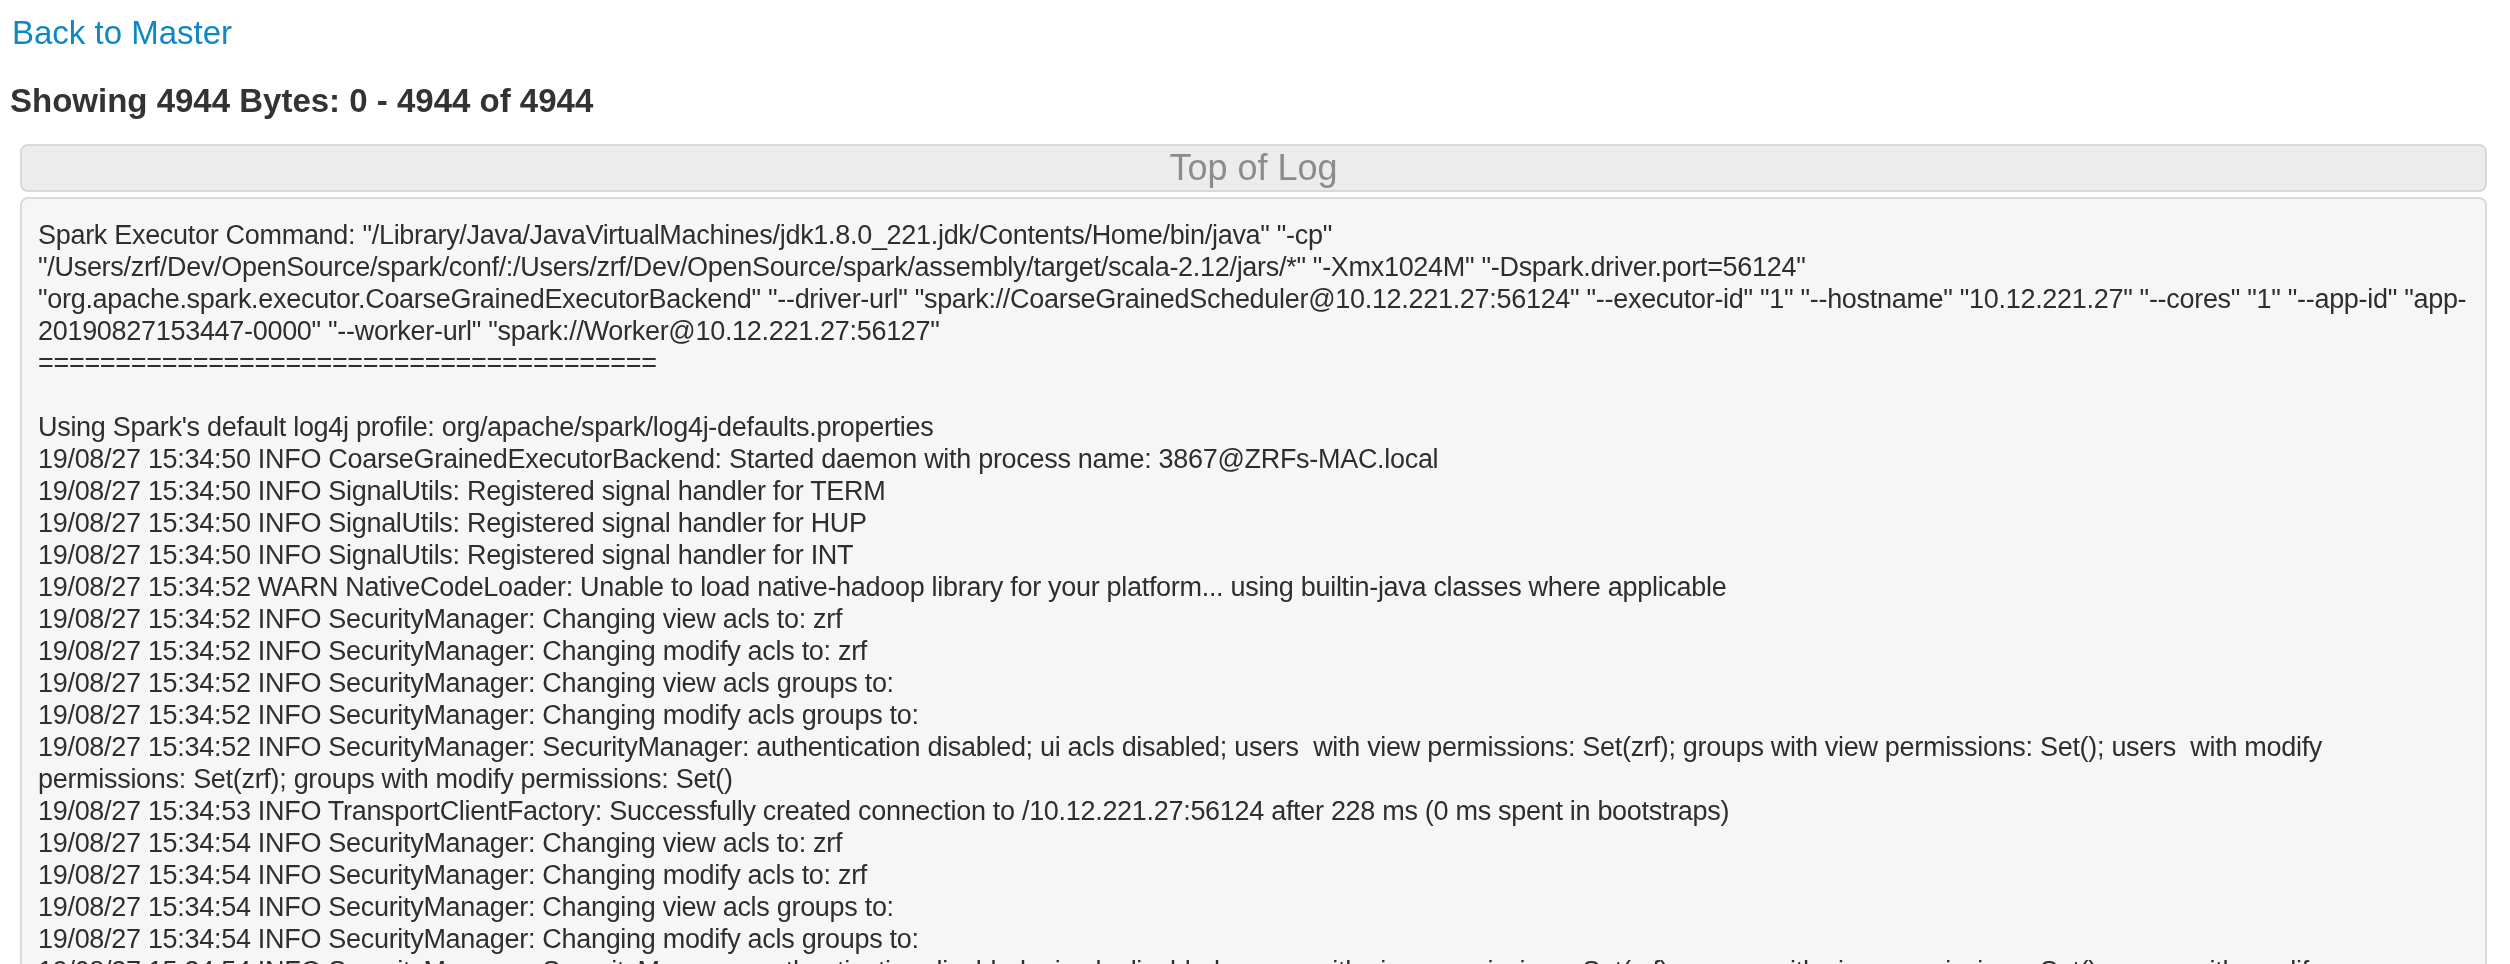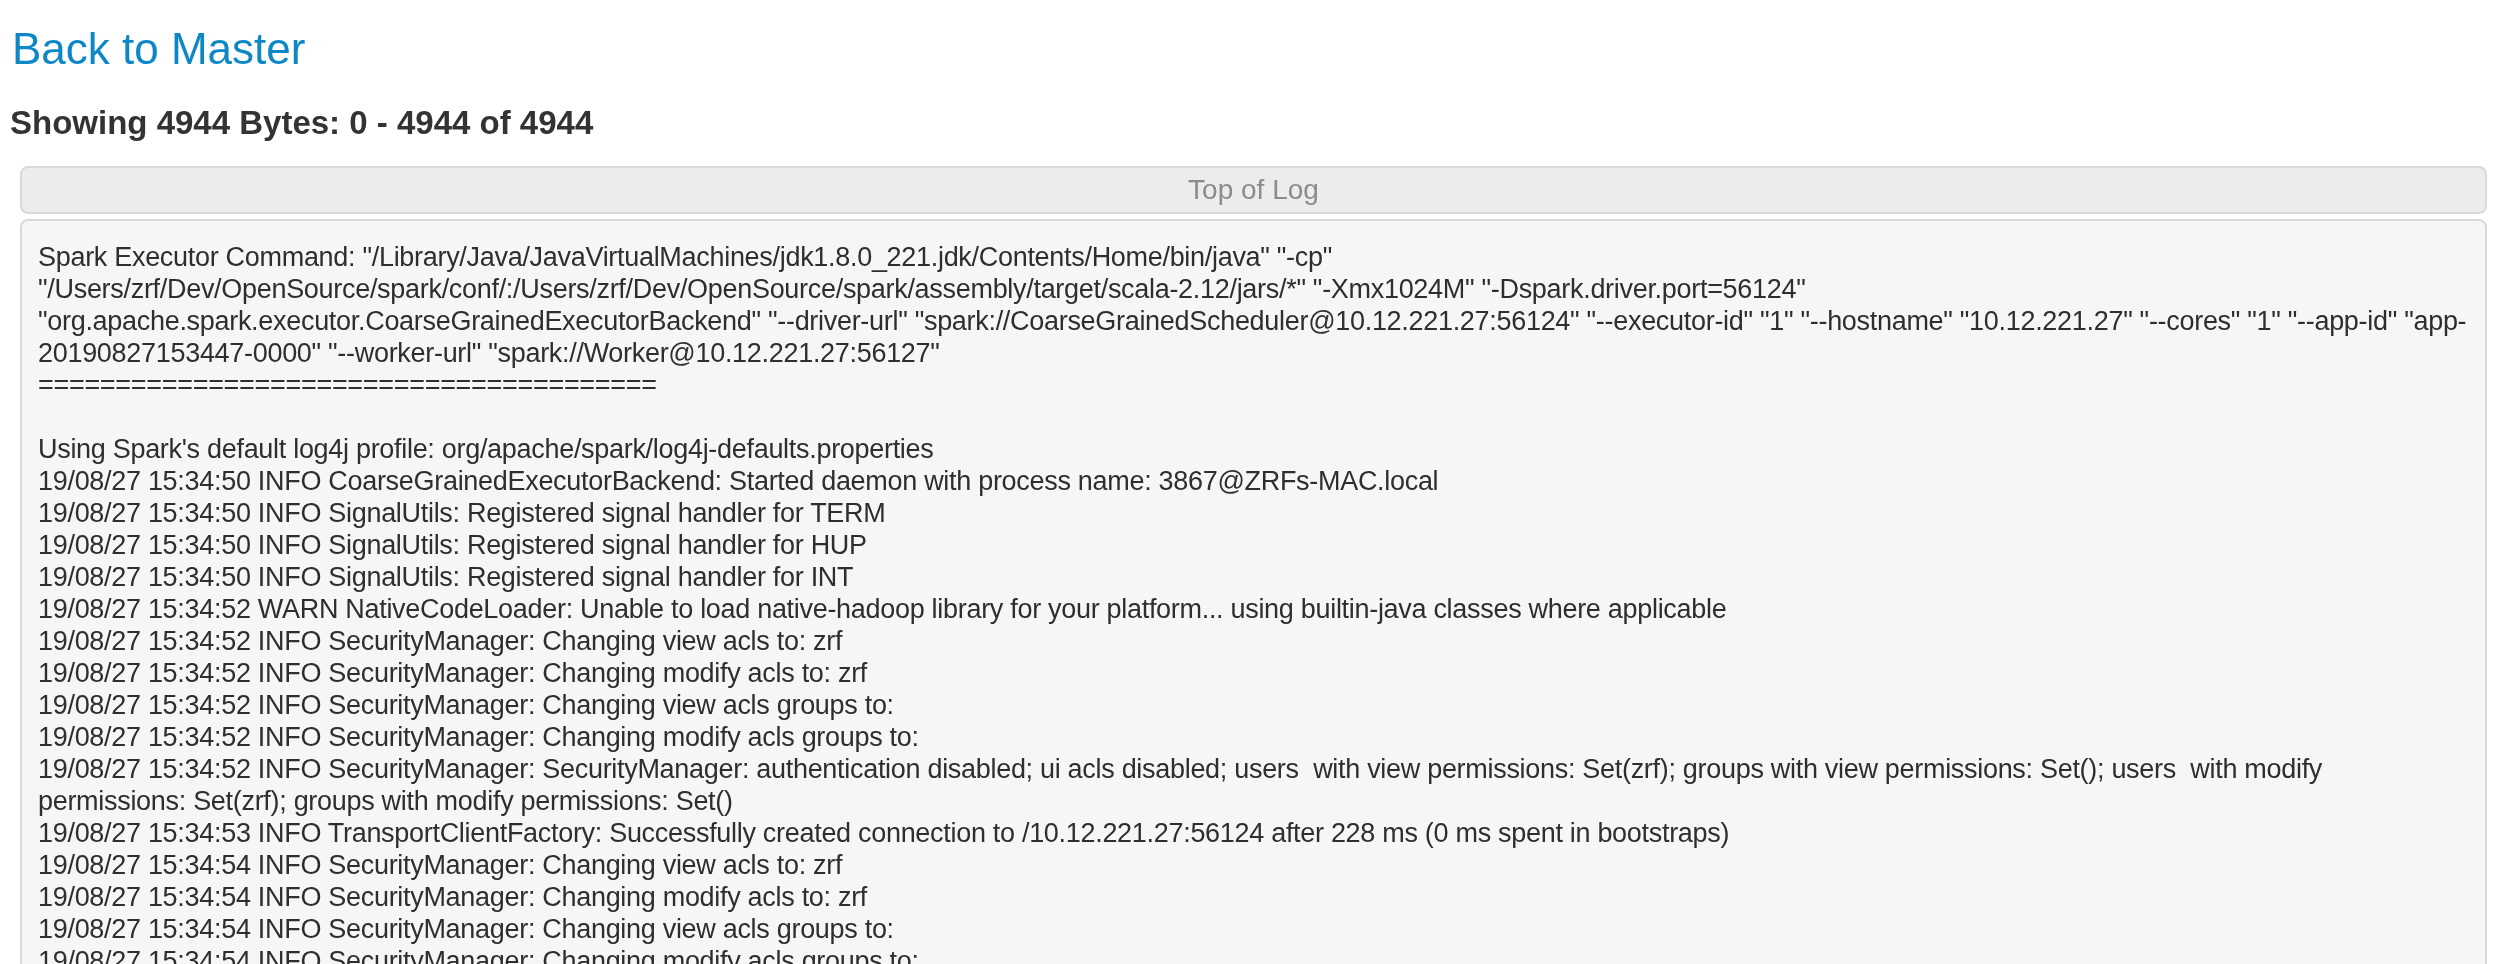--- a/index.html
+++ b/index.html
@@ -11,22 +11,22 @@
     font-family: "Liberation Sans", sans-serif;
   }
   .page {
     width: 2510px;
     height: 964px;
     overflow: hidden;
     position: relative;
   }
   .back-link {
     display: inline-block;
-    margin: 24px 0 0 12px;
-    font-size: 44px;
+    margin: 14px 0 0 12px;
+    font-size: 33px;
     font-weight: 500;
     color: #0d87c5;
     text-decoration: none;
     cursor: pointer;
   }
   .bytes-info {
     margin: 30px 0 0 10px;
     font-size: 33px;
     color: #333333;
     font-weight: bold;
@@ -36,21 +36,21 @@
     height: 48px;
     background: #ececec;
     border: 2px solid #d9d9d9;
     border-radius: 8px;
     display: flex;
     align-items: center;
     justify-content: center;
     cursor: pointer;
   }
   .log-header-bar span {
-    font-size: 28px;
+    font-size: 36px;
     color: #8c8c8c;
   }
   .log-box {
     margin: 5px 23px 0 20px;
     height: 1200px; 
     background: #f6f6f6;
     border: 2px solid #d9d9d9;
     border-radius: 8px;
     padding: 20px 16px;
     overflow: hidden;

